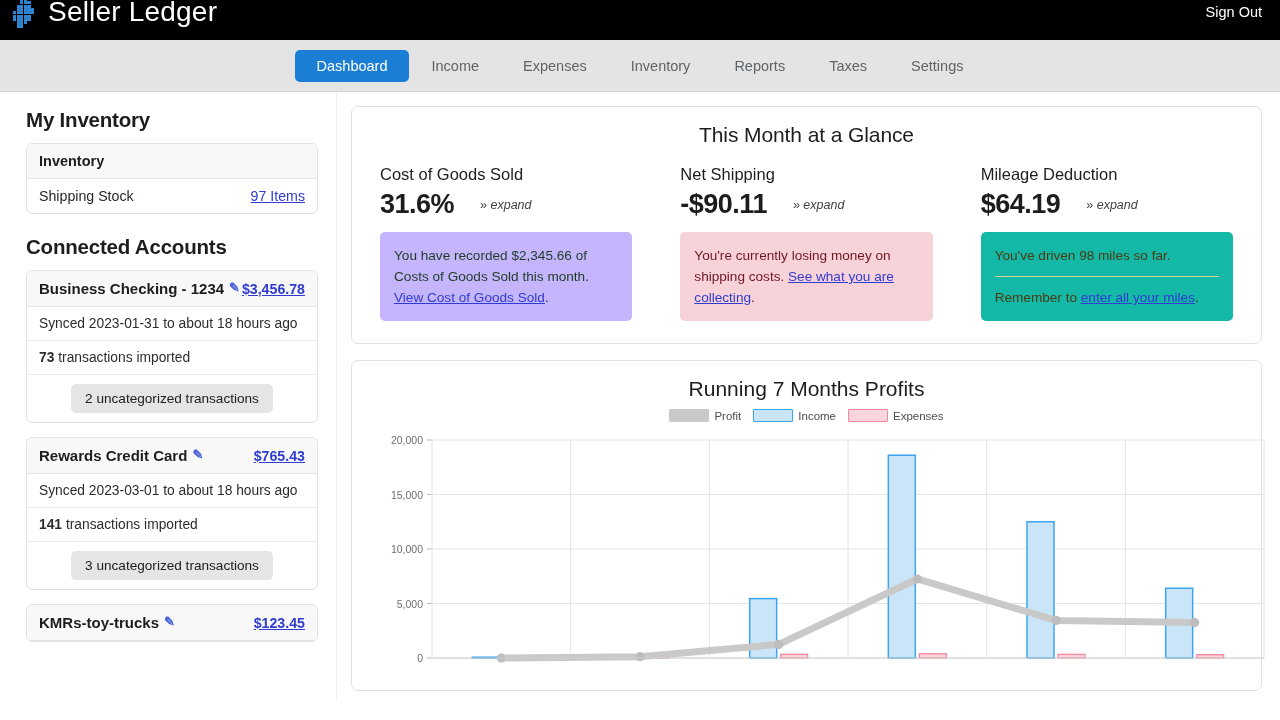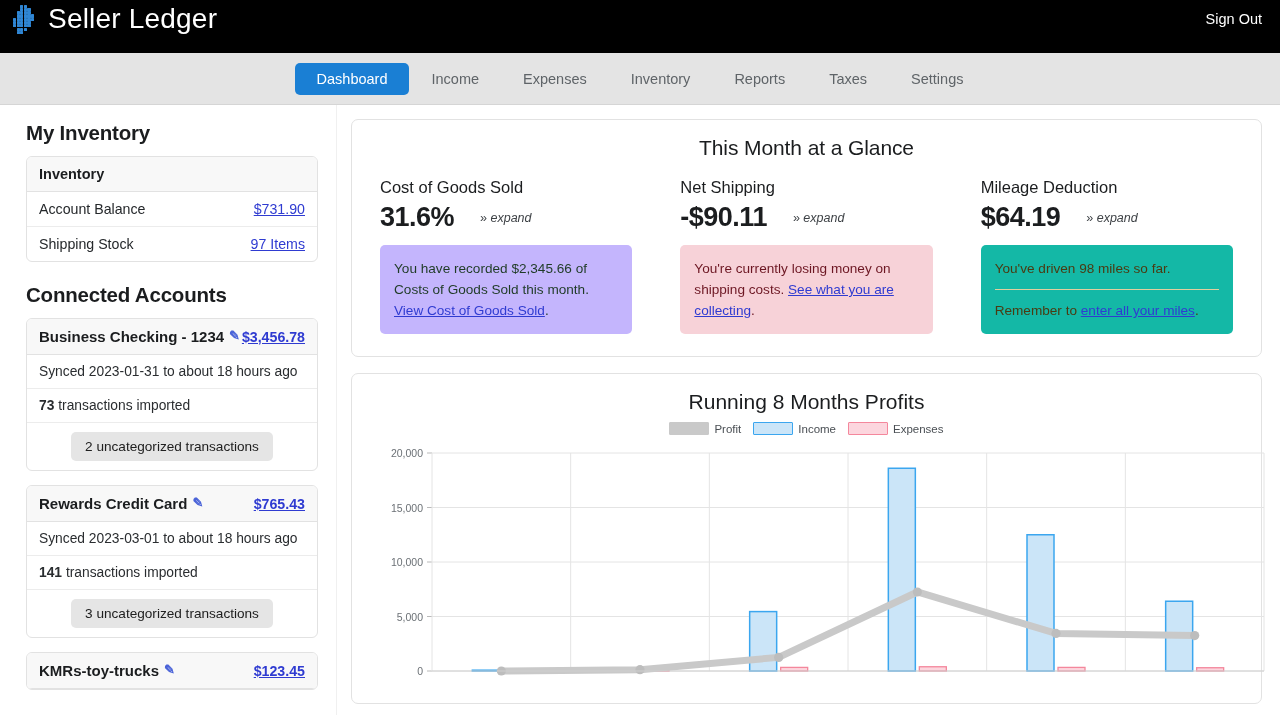--- a/index.html
+++ b/index.html
@@ -6,21 +6,21 @@
   html, body {
     width: 1280px; height: 720px;
     overflow: hidden;
     background: #ffffff;
     font-family: "Liberation Sans", sans-serif;
     color: #212529;
   }
 
   
   .topbar {
-    height: 53px;
+    height: 40px;
     background: #000000;
     display: flex;
     align-items: center;
     padding: 0 18px 16px 12px;
     position: relative;
   }
   .brand { display: flex; align-items: center; gap: 10px; }
   .logo-mark { width: 26px; height: 30px; position: relative; }
   .logo-mark span {
     position: absolute;
@@ -301,24 +301,20 @@
 <div class="page">
 
   <div class="sidebar">
     <div class="sb-title">My Inventory</div>
 
     <div class="card">
       <div class="card-head">
         <span>Inventory</span>
       </div>
       <div class="row">
-        <span>Account Balance</span>
-        <a class="lnk">$731.90</a>
-      </div>
-      <div class="row">
         <span>Shipping Stock</span>
         <a class="lnk">97 Items</a>
       </div>
     </div>
 
     <div class="sb-title second">Connected Accounts</div>
 
     <div id="accounts-list">
         <div class="card">
           <div class="card-head">
@@ -394,21 +390,21 @@
             <div class="metric-value-row">
               <span class="metric-value">$64.19</span>
               <span class="expand"><span class="chev">»</span> <span>expand</span></span>
             </div>
             <div class="note yellow"><span>You've driven 98 miles so far.</span><hr><span>Remember to </span><a>enter all your miles</a><span>.</span></div>
           </div>
         </div>
     </div>
 
     <div class="panel">
-      <div class="chart-title">Running 8 Months Profits</div>
+      <div class="chart-title">Running 7 Months Profits</div>
       <div class="legend" id="legend">
           <div class="legend-item">
             <span class="legend-swatch" style="background:#c9c9c9;border:1.5px solid #c9c9c9;"></span>
             <span class="legend-label">Profit</span>
           </div>
           <div class="legend-item">
             <span class="legend-swatch" style="background:#cbe5f8;border:1.5px solid #3ba6ef;"></span>
             <span class="legend-label">Income</span>
           </div>
           <div class="legend-item">

